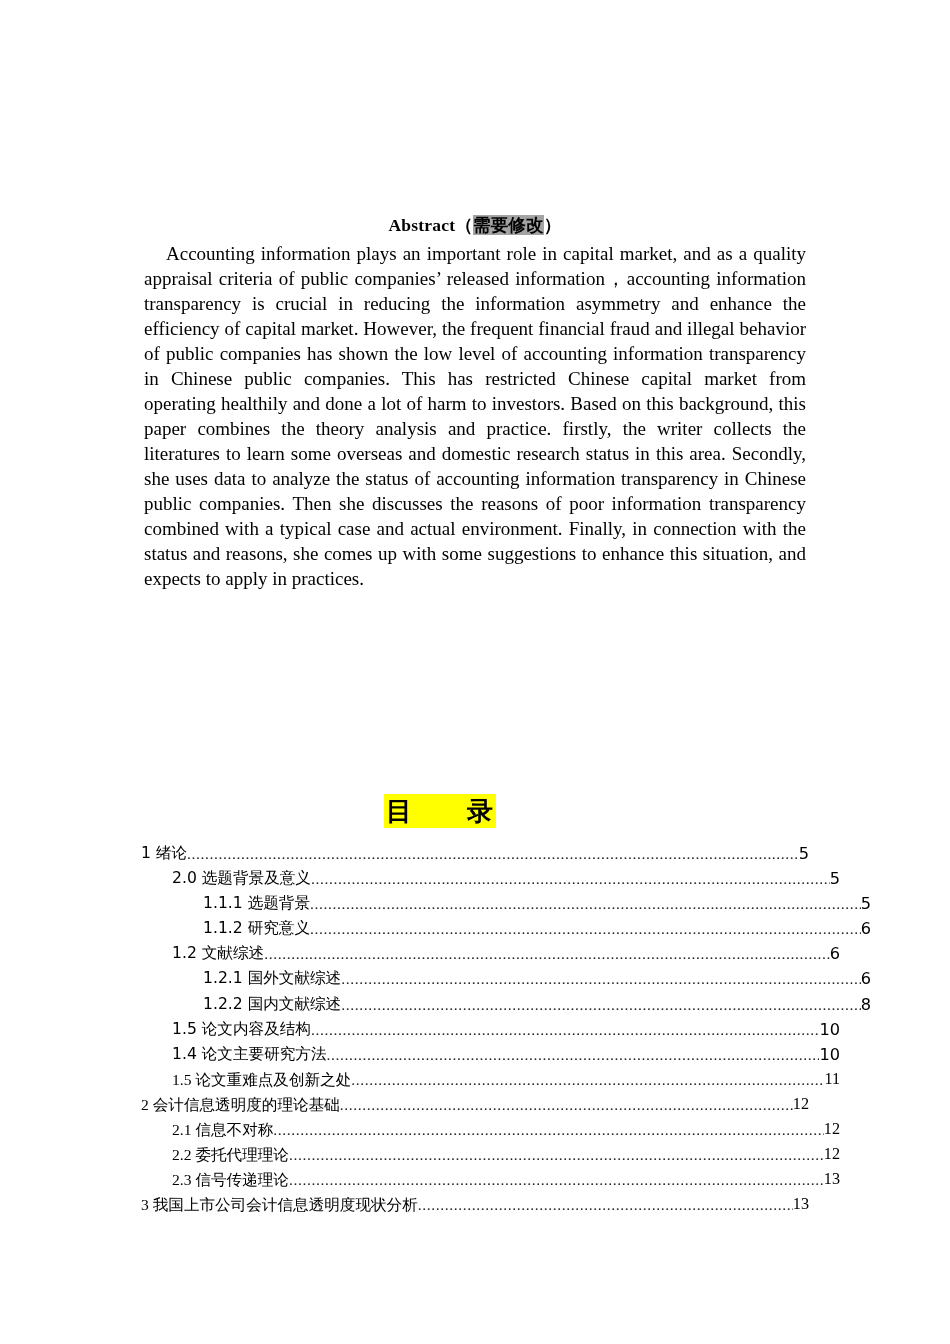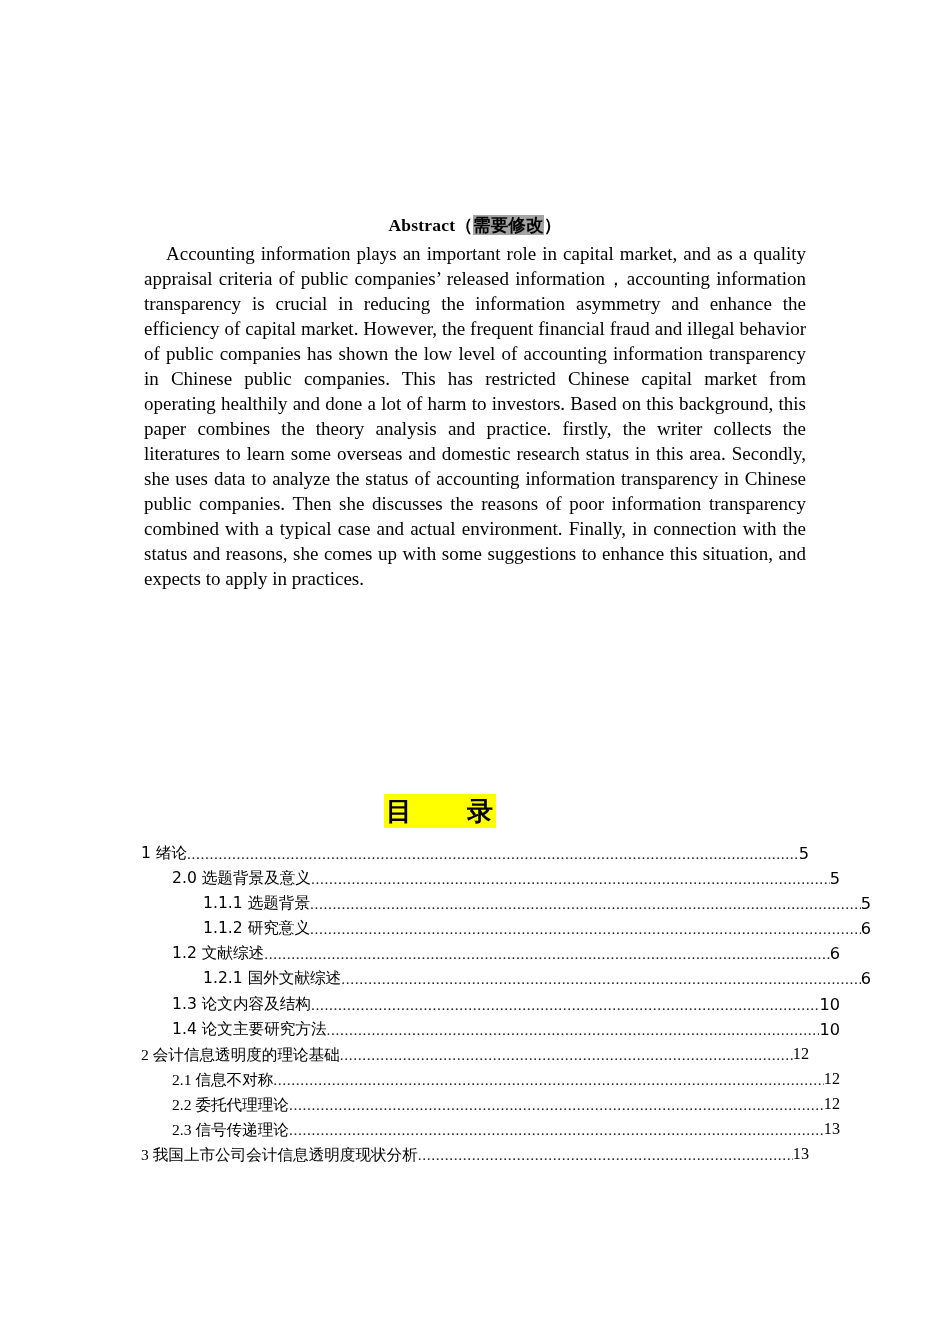--- a/index.html
+++ b/index.html
@@ -190,29 +190,39 @@
       <div class="toc-item lvl2 f-sans">
         <span class="toc-text">1.2 文献综述</span>
         <span class="toc-dots"></span>
         <span class="toc-page">6</span>
       </div>
       <div class="toc-item lvl3 f-sans">
         <span class="toc-text">1.2.1 国外文献综述</span>
         <span class="toc-dots"></span>
         <span class="toc-page">6</span>
       </div>
-      <div class="toc-item lvl2 f-sans">
-        <span class="toc-text">1.3  论文内容及结构</span>
+      <div class="toc-item lvl3 f-sans">
+        <span class="toc-text">1.2.2 国内文献综述</span>
+        <span class="toc-dots"></span>
+        <span class="toc-page">8</span>
+      </div>
+      <div class="toc-item lvl2 f-sans">
+        <span class="toc-text">1.5  论文内容及结构</span>
         <span class="toc-dots"></span>
         <span class="toc-page">10</span>
       </div>
       <div class="toc-item lvl2 f-sans">
         <span class="toc-text">1.4 论文主要研究方法</span>
         <span class="toc-dots"></span>
         <span class="toc-page">10</span>
+      </div>
+      <div class="toc-item lvl2 f-serif">
+        <span class="toc-text">1.5 论文重难点及创新之处</span>
+        <span class="toc-dots"></span>
+        <span class="toc-page">11</span>
       </div>
       <div class="toc-item lvl1 f-serif">
         <span class="toc-text">2 会计信息透明度的理论基础</span>
         <span class="toc-dots"></span>
         <span class="toc-page">12</span>
       </div>
       <div class="toc-item lvl2 f-serif">
         <span class="toc-text">2.1 信息不对称</span>
         <span class="toc-dots"></span>
         <span class="toc-page">12</span>

